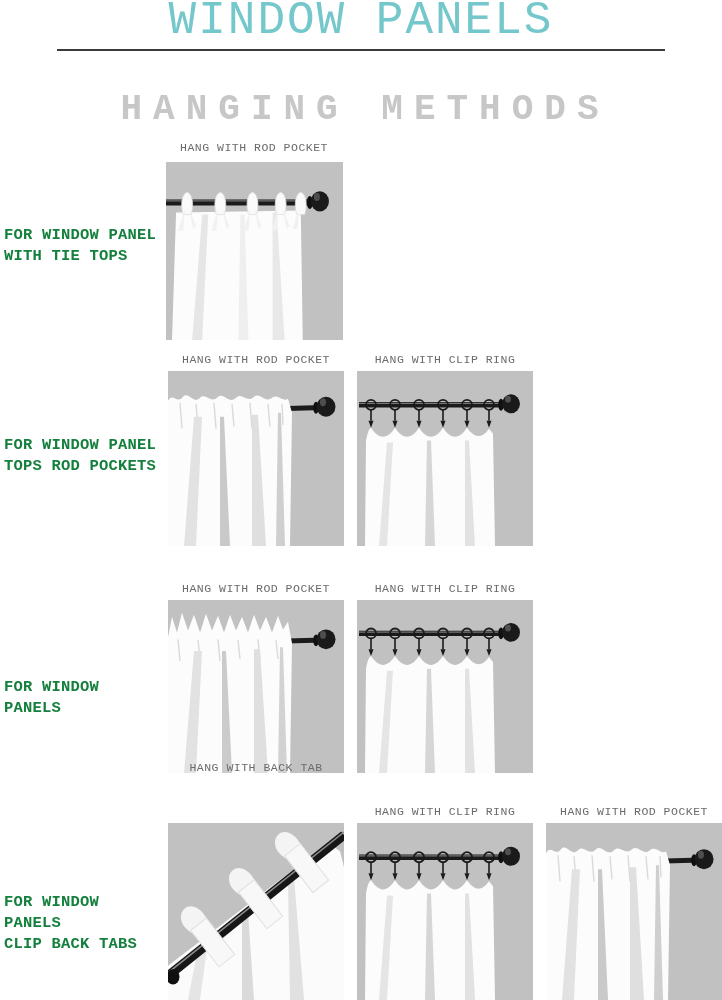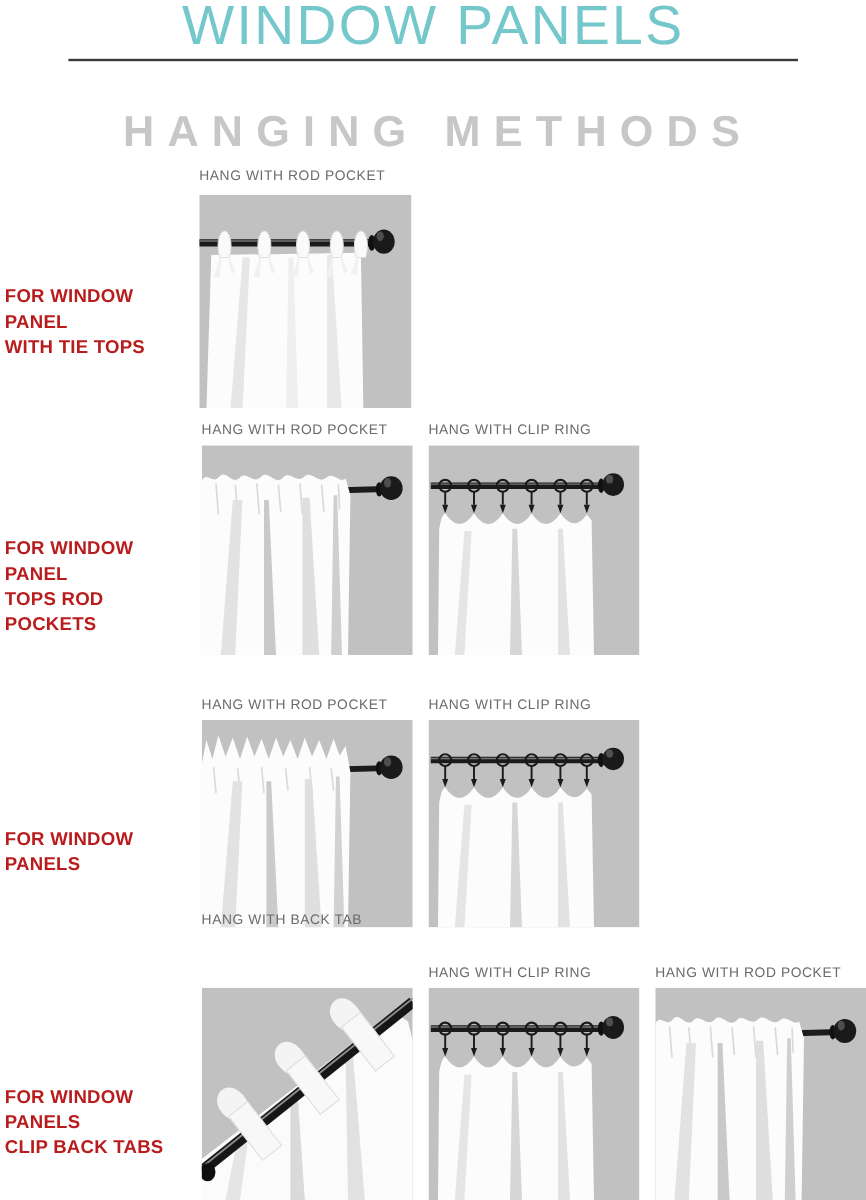--- a/index.html
+++ b/index.html
@@ -1,37 +1,37 @@
 <!DOCTYPE html>
 <html><head>
 <meta charset="utf-8">
 <style>
   html,body{margin:0;padding:0;background:#ffffff;}
   .canvas{
     position:relative;width:722px;height:1000px;background:#ffffff;
-    overflow:hidden;font-family:Liberation Sans, sans-serif;
+    overflow:hidden;font-family:Liberation Mono, monospace;
   }
   .title{
     position:absolute;top:-6px;left:0;width:100%;text-align:center;
     font-size:46px;font-weight:300;letter-spacing:2px;color:#74C7CA;line-height:54px;
     white-space:nowrap;
   }
   .divider{position:absolute;top:49px;left:57px;width:608px;height:2px;background:#3A3A3A;}
   .subtitle{
     position:absolute;top:53px;left:0;width:100%;text-align:center;
     font-size:36px;font-weight:700;letter-spacing:11px;text-indent:8px;color:#C7C7C7;
     white-space:nowrap;
     margin-top:36px;
   }
   .row-label{
     position:absolute;left:4px;width:160px;font-size:15.5px;font-weight:700;
-    color:#b91c1c;line-height:21px;letter-spacing:0.2px;margin-top:12px;
+    color:#15803d;line-height:21px;letter-spacing:0.2px;
   }
   .caption{
-    position:absolute;width:176px;font-size:11.5px;
+    position:absolute;width:176px;text-align:center;font-size:11.5px;
     color:#6B6B6B;letter-spacing:0.5px;white-space:nowrap;
   }
   .tile{position:absolute;width:176px;margin:0;padding:0;}
   .tile svg{display:block;width:100%;height:100%;}
   .hidden-defs{position:absolute;width:0;height:0;overflow:hidden;}
 </style>
 </head>
 <body>
 
 <svg class="hidden-defs" aria-hidden="true">

